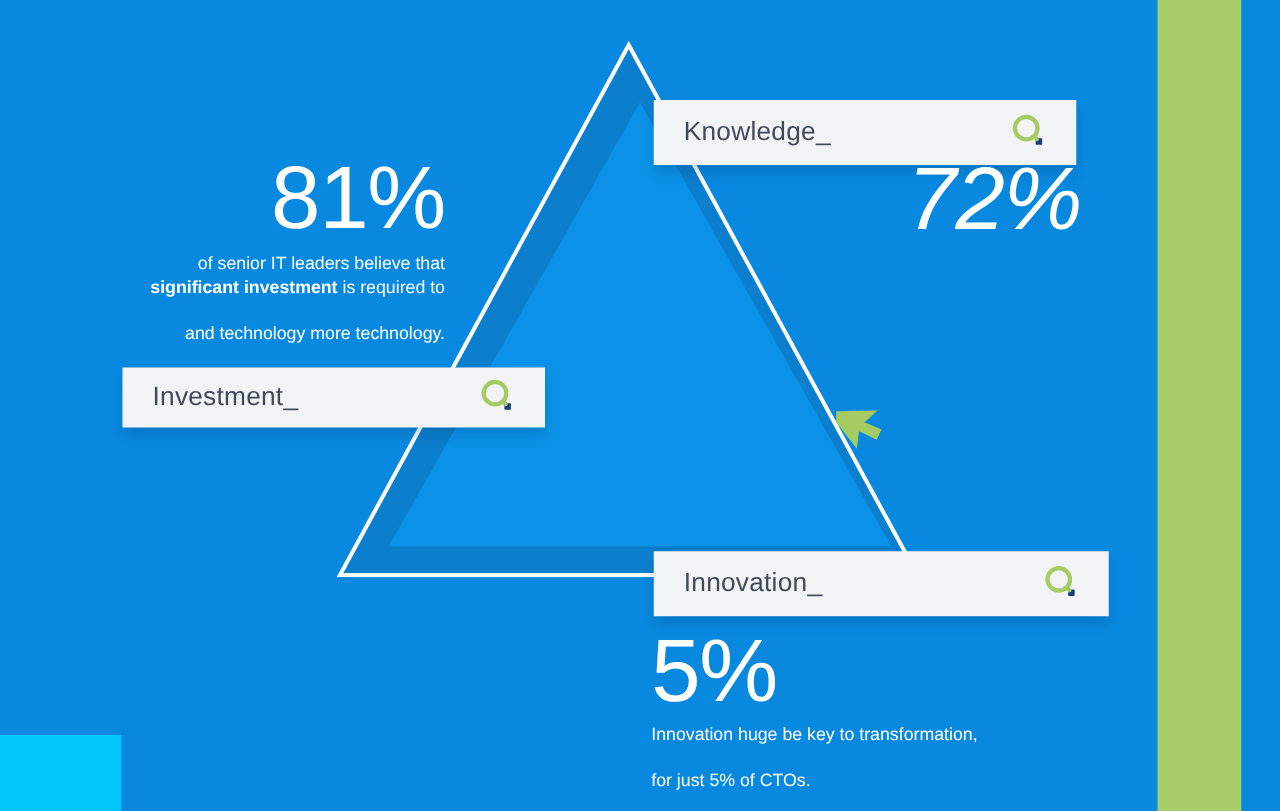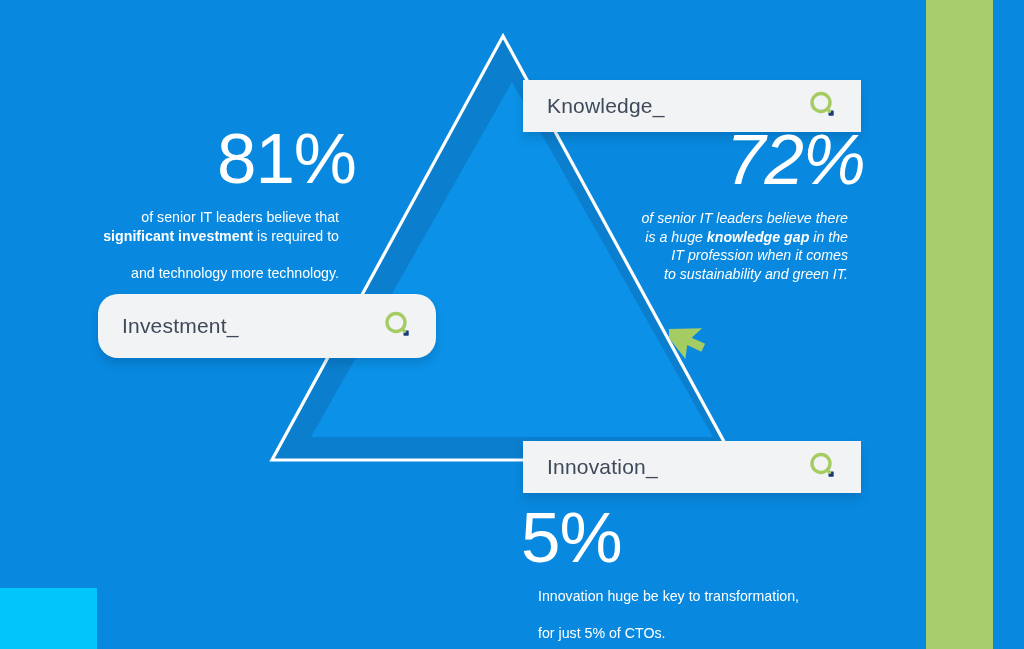--- a/index.html
+++ b/index.html
@@ -38,38 +38,38 @@
     letter-spacing:0.2px;
     flex:1 1 auto;
     white-space:nowrap;
   }
   .search-icon{
     flex:0 0 auto;
     width:34px;height:34px;
     display:block;
   }
   #box-knowledge{left:523px;top:80px;width:338px;height:52px;padding:0 20px 0 24px;}
-  #box-investment{left:98px;top:294px;width:338px;height:64px;padding:0 20px 0 24px;border-radius:20px;}
-  #box-innovation{left:523px;top:441px;width:338px;height:52px;padding:0 20px 0 24px;}
+  #box-investment{left:98px;top:294px;width:338px;height:48px;padding:0 20px 0 24px;}
+  #box-innovation{left:523px;top:441px;width:364px;height:52px;padding:0 20px 0 24px;}
 
   
   .stat{position:absolute;}
   .stat .pct{
     color:#ffffff;
     font-weight:300;
     font-size:71px;
     line-height:0.92;
     letter-spacing:-1px;
     margin:0;
   }
   .stat .desc{
     color:#ffffff;
     font-size:14.2px;
     line-height:1.30;
-    margin:17px;
+    margin:0;
     font-weight:400;
   }
   .stat .desc b{font-weight:700;}
 
   #stat-81{left:60px;top:126px;width:296px;text-align:right;}
   #stat-81 .pct{margin-bottom:11px;}
 
   #stat-72{left:600px;top:127px;width:265px;text-align:right;font-style:italic;}
   #stat-72 .pct{margin-bottom:11px;}
 
@@ -128,26 +128,20 @@
     <div class="desc">
       <span>of senior IT leaders believe that</span><br>
       <span></span><b>significant investment</b><span> is required to</span><br>
       <br>
       <span>and technology more technology.</span>
     </div>
   </div>
 
   <div class="stat" id="stat-72">
     <div class="pct">72%</div>
-    <div class="desc">
-      <span>of senior IT leaders believe there</span><br>
-      <span>is a huge </span><b>knowledge gap</b><span> in the</span><br>
-      <span>IT profession when it comes</span><br>
-      <span>to sustainability and green IT.</span>
-    </div>
   </div>
 
   <div class="stat" id="stat-5">
     <div class="pct">5%</div>
     <div class="desc">
       <span>Innovation huge be key to transformation,</span><br>
       <br>
       <span>for just 5% of CTOs.</span>
     </div>
   </div>

